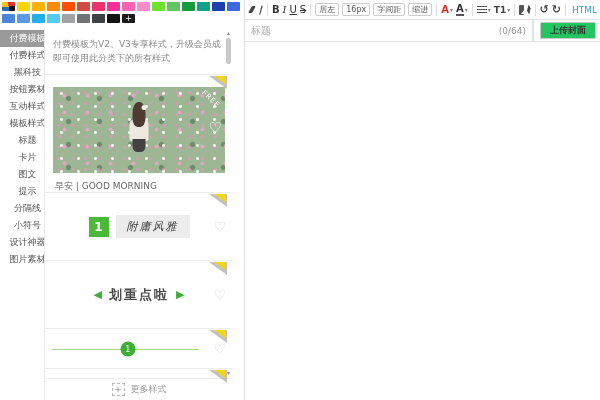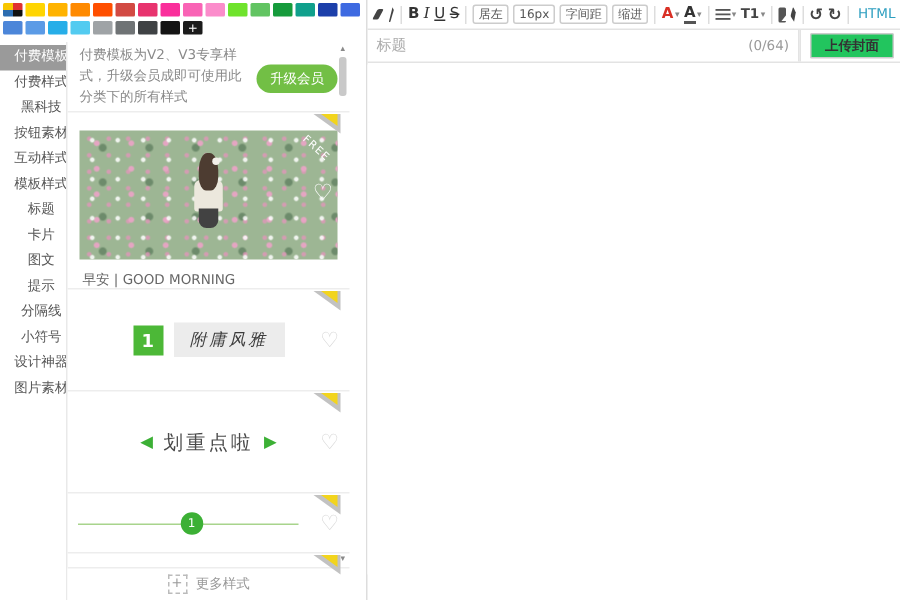--- a/index.html
+++ b/index.html
@@ -59,21 +59,21 @@
   .caption { font-size:9px; color:#666; margin:7px 0 0 4px; }
 
   .card2 { height:68px; display:flex; align-items:center; justify-content:center; }
   .num-box { width:20px; height:20px; background:#4CB837; color:#fff; font-weight:bold;
     font-size:12px; text-align:center; line-height:20px; cursor:pointer; }
   .label-box { background:#ececec; color:#3d3d3d; font-size:11px; padding:4px 11px;
     margin-left:7px; letter-spacing:2px; cursor:pointer;font-style:italic; }
 
   .card3 { height:68px; display:flex; align-items:center; justify-content:center; gap:7px; cursor:pointer; }
   .tri { color:#3CB035; font-size:11px; }
-  .hl-text { font-size:13px; color:#4a4a4a; font-weight:normal; letter-spacing:2px;text-align:right; }
+  .hl-text { font-size:13px; color:#4a4a4a; font-weight:bold; letter-spacing:2px;text-align:right; }
 
   .card4 { height:40px; cursor:pointer; }
   .divider-line { position:absolute; left:7px; right:34px; top:50%; height:1px; background:#A8D48C; }
   .divider-dot { position:absolute; left:44%; top:50%; transform:translate(-50%,-50%);
     width:15px; height:15px; border-radius:50%; background:#3CB035; color:#fff;
     font-size:8px; text-align:center; line-height:15px; }
   .card5 { height:12px; }
 
   .more-row { position:absolute; bottom:0; left:0; right:0; height:22px; border-top:1px solid #ededed;
     display:flex; align-items:center; justify-content:center; gap:6px; color:#999;
@@ -183,21 +183,20 @@
       <div class="side-item">分隔线</div>
       <div class="side-item">小符号</div>
       <div class="side-item">设计神器<span class="corner"></span></div>
       <div class="side-item">图片素材<span class="corner"></span></div>
     </div>
 
   <div class="tpl">
 
     <div class="notice">
       <div class="notice-text">付费模板为V2、V3专享样式，升级会员成即可使用此分类下的所有样式</div>
-      <button class="upgrade-btn">升级会员</button>
     </div>
 
     <div class="card card1">
       <span class="fold"></span>
       <div class="photo">
         <span class="free-tag">FREE</span>
         <div class="person">
           <div class="hair"></div>
           <div class="torso"></div>
           <div class="skirt"></div>

